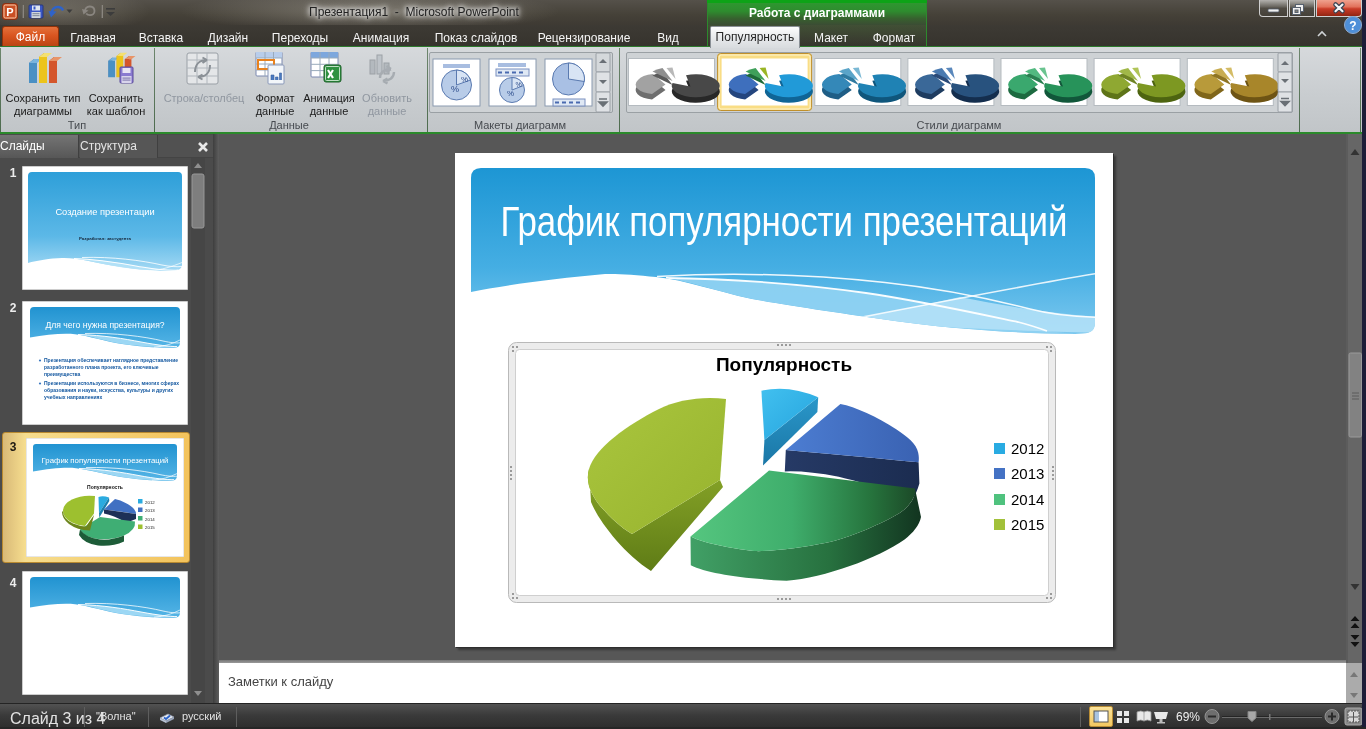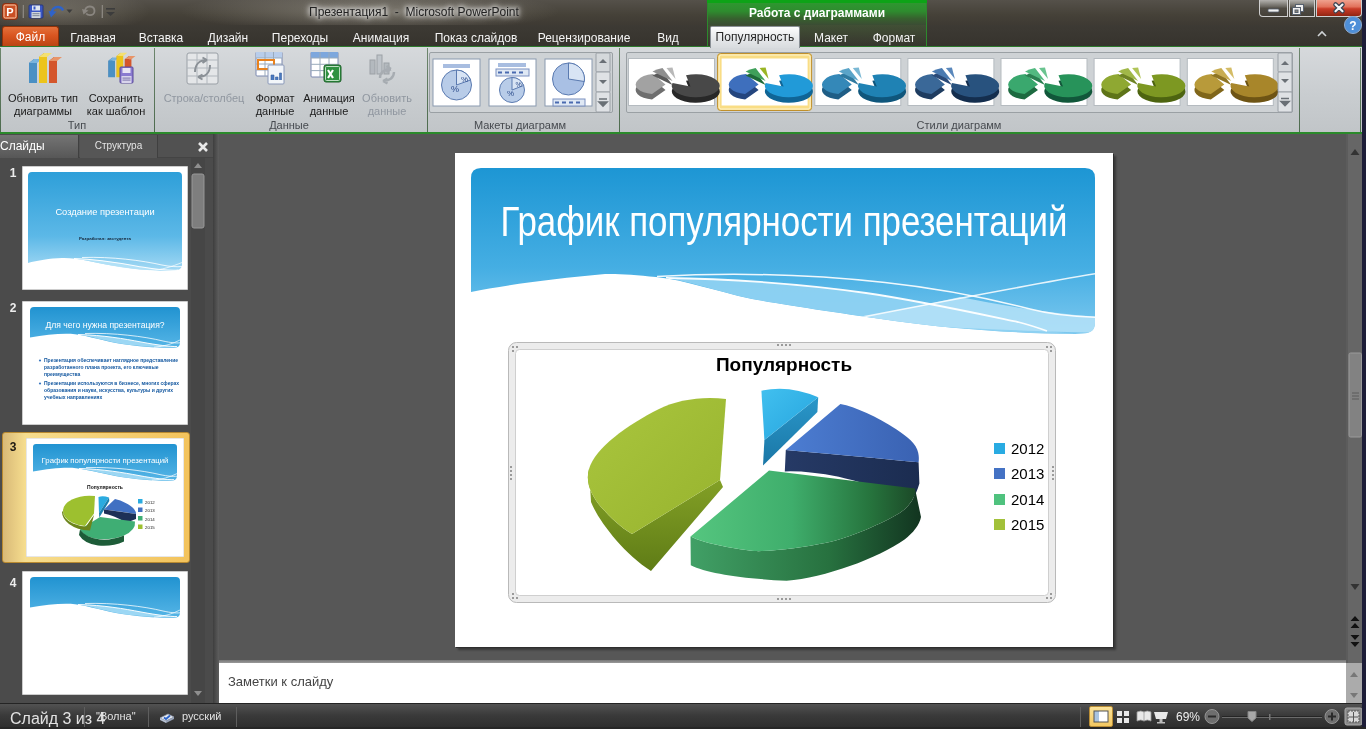--- a/index.html
+++ b/index.html
@@ -127,21 +127,21 @@
         <rect x="23" y="10" width="8" height="22" fill="#d4562c"></rect>
  </g>
  <g>
         <rect x="101" y="14" width="13" height="16" rx="1" fill="#8a7ad0" stroke="#5a4a9a" transform="translate(-7,2)"></rect>
  <rect x="96.5" y="17" width="8" height="5" fill="#e8e4f4"></rect>
         <rect x="95.5" y="25" width="10" height="7" fill="#d8d4ec"></rect>
         <rect x="96.5" y="26.5" width="8" height="1.2" fill="#8a84b4"></rect>
         <rect x="96.5" y="28.5" width="8" height="1.2" fill="#8a84b4"></rect>
       </g>
 </svg>
-<div class="blabel ab" style="left:43px;top:92px">Обновить тип</div>
+<div class="blabel ab" style="left:43px;top:92px">Сохранить тип</div>
 <div class="blabel ab" style="left:43px;top:105px">диаграммы</div>
 <div class="blabel ab" style="left:116px;top:92px">Сохранить</div>
 <div class="blabel ab" style="left:116px;top:105px">как шаблон</div>
 <div class="glabel ab" style="left:77px">Тип</div>
 
 <svg class="ab" style="left:186px;top:52px" width="220px" height="34" viewBox="0 0 220 34">
  <g>
         <rect x="1" y="1" width="31" height="31" rx="2" fill="#e4e6e8" stroke="#9aa0a6"></rect>
   <path d="M1 8 L32 8 M1 16 L32 16 M1 24 L32 24 M11 1 L11 32 M21 1 L21 32" stroke="#b0b6bc" stroke-width="1"></path>
   <path d="M9 20 C9 12 14 8 21 8 M21 8 L16.5 5.5 M21 8 L16.5 11 M24 13 C24 21 19 25 12 25 M12 25 L16.5 22.5 M12 25 L16.5 27.5" fill="none" stroke="#8a9096" stroke-width="2"></path>
@@ -294,21 +294,21 @@
 <rect x="652" y="40" width="14" height="20" rx="1" fill="#dfe2e5" stroke="#9aa0a6"></rect>
         <path d="M655 46.5 h8 M655 49.5 l4 4 4-4 z" stroke="#6a7076" fill="#6a7076" stroke-width="1.6"></path>
       </g>
 </svg>
 <div class="glabel ab" style="left:959px">Стили диаграмм</div>
 
 <div class="ab" style="left:0;top:134px;width:213px;height:569px;background:#4b4b4b"></div>
 <div class="ab" style="left:213px;top:134px;width:6px;height:569px;background:linear-gradient(90deg,#3e3e3e,#5e5e5e)"></div>
 <div class="ab" style="left:0;top:135px;width:213px;height:23px;background:#515151;border-bottom:1px solid #444"></div>
 <div class="ab" style="left:0;top:135px;width:79px;height:23px;background:linear-gradient(#747474,#575757);border-right:1px solid #404040;color:#fff;font-size:12px;text-align:left;line-height:22px">Слайды</div>
-<div class="ab" style="left:80px;top:135px;width:78px;height:23px;background:#565656;border-right:1px solid #404040;color:#e4e4e4;font-size:10px;text-align:center;line-height:22px">Структура</div>
+<div class="ab" style="left:80px;top:135px;width:78px;height:23px;background:#565656;border-right:1px solid #404040;color:#e4e4e4;font-size:12px;text-align:left;line-height:22px">Структура</div>
 <svg class="ab" style="left:196px;top:140px" width="14" height="14" viewBox="0 0 14 14">
       <path d="M3 3 L11 11 M11 3 L3 11" stroke="#e8e8e8" stroke-width="2.6"></path>
     </svg>
 
 <div class="ab" style="left:191px;top:158px;width:14px;height:545px;background:#464646"></div>
 <svg class="ab" style="left:191px;top:158px" width="14" height="545" viewBox="0 0 14 545">
  <rect x="1" y="16" width="12" height="54" rx="2" fill="#7e7e7e" stroke="#989898" stroke-width="1"></rect>
  <path d="M3 10 l4-5 4 5 z" fill="#8f8f8f"></path>
  <path d="M3 533 l4 5 4-5 z" fill="#8f8f8f"></path>
 </svg>

